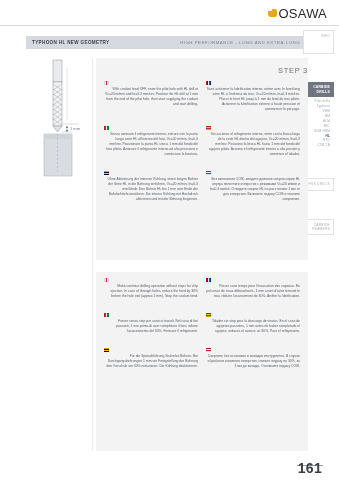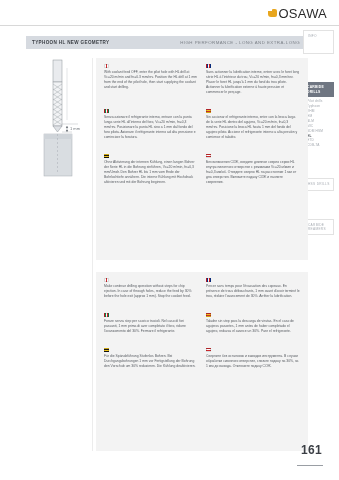--- a/index.html
+++ b/index.html
@@ -2,21 +2,21 @@
 <html><head>
 <meta charset="utf-8">
 <style>
   * { box-sizing: border-box; margin: 0; padding: 0; }
   html, body {
     width: 339px; height: 480px;
     background: #ffffff;
     font-family: "Liberation Sans", sans-serif;
     overflow: hidden;
   }
-  .page { position: relative; width: 334px; height: 480px; background:#fff; }
+  .page { position: relative; width: 334px; height: 480px; background:#fff;text-align:right; }
 
   
   .logobar {
     position: absolute; left:0; top:0; width:339px; height:27px;
     background:#fff;
   }
   .logo {
     position:absolute; right:12px; top:7px;
     display:flex; align-items:center; gap:1px;
   }
@@ -111,22 +111,22 @@
       linear-gradient(to right, transparent 40%, #cf2b30 40%, #cf2b30 60%, transparent 60%),
       #ffffff; }
   .f-fr { background: linear-gradient(to right, #0b328f 0 33%, #fff 33% 66%, #d3202b 66% 100%); }
   .f-it { background: linear-gradient(to right, #0f8a4a 0 33%, #fff 33% 66%, #d3202b 66% 100%); }
   .f-es { background: linear-gradient(to bottom, #cf2b30 0 25%, #f0c419 25% 75%, #cf2b30 75% 100%); }
   .f-de { background: linear-gradient(to bottom, #171717 0 33%, #cf2b30 33% 66%, #f0c419 66% 100%); }
   .f-ru { background: linear-gradient(to bottom, #fff 0 33%, #2a50a5 33% 66%, #cf2b30 66% 100%); }
 
   
   .pagenum {
-    position:absolute; right:12px; bottom:23px;
-    font-size:12px; font-weight:bold; color:#3b3f45; letter-spacing:0.3px;margin-left:28px;
+    position:absolute; right:12px; bottom:4px;
+    font-size:14px; font-weight:bold; color:#3b3f45; letter-spacing:0.3px;margin-left:28px;
   }
   .pagerule {
     position:absolute; right:11px; bottom:14px; width:26px; height:1px; background:#9a9ea4;
   }
 </style>
 </head>
 <body>
 
 <div class="page">
 
@@ -214,20 +214,21 @@
       <line x1="36" y1="74" x2="46" y2="74" stroke="#9aa0a6" stroke-width="0.35"></line>
       <line x1="36" y1="66" x2="52" y2="66" stroke="#9aa0a6" stroke-width="0.35"></line>
       <text x="44" y="72" font-family="Liberation Sans, sans-serif" font-size="4" fill="#6f757b">1 mm</text>
 
       <line x1="41" y1="10" x2="41" y2="62" stroke="#b7bcc1" stroke-width="0.4"></line>
     </svg>
   </div>
   <div class="illus-divider"></div>
 
   <div class="panel p3">
+    <div class="panel-title">STEP 3</div>
     <div class="cols">
       <div class="col">
         <div class="block">
           <span class="flag f-uk"></span>
           <div class="ftxt">With coolant feed OFF, enter the pilot hole with HL drill at Vc=20 m/min and fn=0.3 mm/rev. Position the HL drill at 1 mm from the end of the pilot hole, then start supplying the coolant and start drilling.</div>
         </div>
       </div>
       <div class="col">
         <div class="block">
           <span class="flag f-fr"></span>

